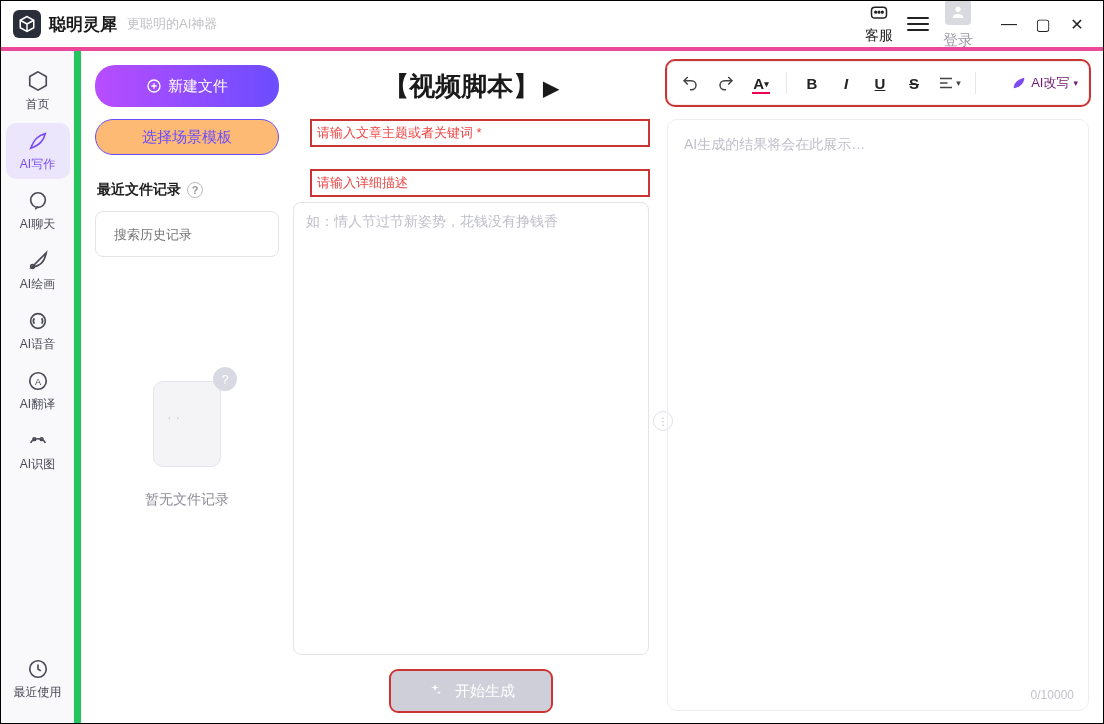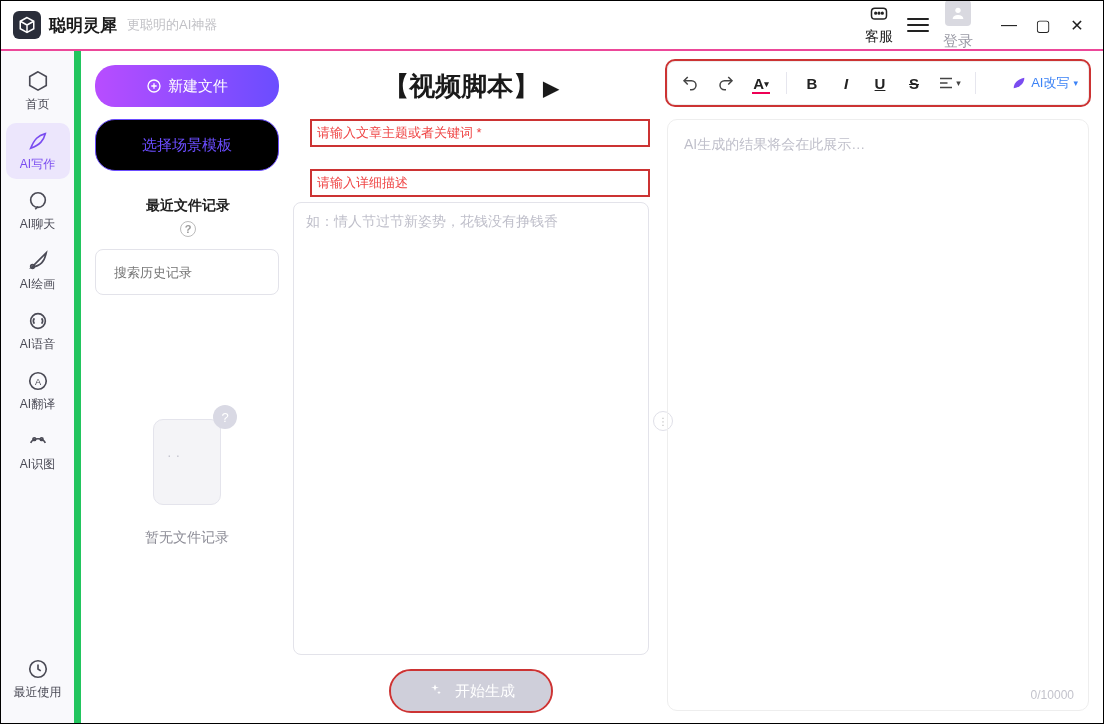--- a/index.html
+++ b/index.html
@@ -1,19 +1,19 @@
 <!DOCTYPE html>
 <html><head>
 <meta charset="utf-8">
 <style>
 * { margin:0; padding:0; box-sizing:border-box; font-family:"Microsoft YaHei","PingFang SC",sans-serif; }
 body { width:1104px; height:724px; background:#fff; overflow:hidden; border:1px solid #000; }
 
 
-.titlebar { height:50px; display:flex; align-items:center; padding:0 12px; border-bottom:2px solid #ec4899; }
+.titlebar { height:50px; display:flex; align-items:center; padding:0 12px; border-bottom:4px solid #ec4899; }
 .logo-badge { width:28px; height:28px; background:#2a2e3a; border-radius:6px; display:flex; align-items:center; justify-content:center; margin-right:8px;}
 .logo-badge svg{width:18px;height:18px;}
 .app-name { font-weight:700; font-size:17px; color:#1a1a1a; margin-right:10px;}
 .app-tag  { font-size:13px; color:#c0c0c5; }
 .title-spacer{flex:1;}
 .cs-btn{display:flex;align-items:center;gap:4px;font-size:14px;color:#222;margin-right:14px;cursor:pointer;flex-direction:column;}
 .cs-btn svg{width:20px;height:20px;}
 .ham{width:22px;height:22px;margin-right:14px;cursor:pointer;display:flex;flex-direction:column;justify-content:center;gap:4px;}
 .ham span{height:2px;background:#222;border-radius:1px;}
 .login{display:flex;align-items:center;gap:6px;margin-right:16px;color:#9a9aa5;font-size:15px;flex-direction:column;}
@@ -29,22 +29,22 @@
 .nav-item{width:64px;height:56px;display:flex;flex-direction:column;align-items:center;justify-content:center;gap:4px;border-radius:10px;cursor:pointer;color:#4a4a55;margin-bottom:4px;}
 .nav-item.active{background:#ece6fc;color:#7a4cf0;}
 .nav-item svg{width:22px;height:22px;}
 .nav-label{font-size:12px;}
 .nav-lower{margin-top:auto;margin-bottom:12px;display:flex;flex-direction:column;align-items:center;}
 
 
 .filecol{width:212px;padding:14px 14px 0 14px;}
 .btn-new{height:42px;border-radius:20px;background:linear-gradient(90deg,#b84dff,#6b4dff);color:#fff;display:flex;align-items:center;justify-content:center;gap:6px;font-size:15px;font-weight:500;cursor:pointer;margin-bottom:12px;}
 .btn-new svg{width:16px;height:16px;}
-.btn-tmpl{height:52px;border-radius:20px;border:1.5px solid #6b4dff;color:#6b4dff;display:flex;align-items:center;justify-content:center;font-size:15px;font-weight:500;cursor:pointer;background:#000000;}
-.recent-head{display:flex;align-items:center;gap:6px;margin:26px 0 12px 2px;font-size:14px;font-weight:600;color:#222;flex-direction:column;}
+.btn-tmpl{height:36px;border-radius:20px;border:1.5px solid #6b4dff;color:#6b4dff;display:flex;align-items:center;justify-content:center;font-size:15px;font-weight:500;cursor:pointer;background:#fdba74;}
+.recent-head{display:flex;align-items:center;gap:6px;margin:26px 0 12px 2px;font-size:14px;font-weight:600;color:#222;}
 .recent-head .q{width:16px;height:16px;border:1px solid #bbb;border-radius:50%;font-size:11px;color:#999;display:flex;align-items:center;justify-content:center;}
 .search-wrap{height:46px;border:1px solid #e3e3ea;border-radius:8px;display:flex;align-items:center;padding:0 10px;color:#9b9ba6;}
 .search-wrap svg{width:16px;height:16px;margin-right:8px;}
 .search-wrap input{border:none;outline:none;flex:1;font-size:13px;color:#999;background:transparent;}
 .empty-box{margin-top:110px;display:flex;flex-direction:column;align-items:center;color:#8d8d97;font-size:14px;}
 .empty-ill{width:100px;height:110px;position:relative;margin-bottom:14px;}
 .empty-ill .sheet{position:absolute;left:16px;top:14px;width:68px;height:86px;background:#f4f4f7;border-radius:10px;border:1px solid #e4e4ec;}
 .empty-ill .face{position:absolute;left:30px;top:42px;color:#c6c6d0;font-size:14px;}
 .empty-ill .qd{position:absolute;right:0;top:0;width:24px;height:24px;border-radius:50%;background:#d9d9e4;color:#fff;font-size:13px;display:flex;align-items:center;justify-content:center;}
 
@@ -54,34 +54,34 @@
 .mid-title .tri{font-size:20px;margin-left:4px;}
 .field-label{font-size:13px;color:#ef4444;padding:4px 6px;display:inline-block;margin-left:18px;margin-bottom:6px;}
 .field-label.req::after{content:" *";color:#e44;}
 .box-red{outline:2px solid #c33;outline-offset:-1px;}
 .inp{height:42px;border:1px solid #e3e3ea;border-radius:8px;padding:0 12px;font-size:14px;color:#555;}
 .inp::placeholder{color:#bfbfca;}
 .ta{flex:1;border:1px solid #e3e3ea;border-radius:8px;padding:10px 12px;font-size:14px;color:#555;resize:none;min-height:360px;}
 .ta::placeholder{color:#bfbfca;}
 .spacer-lbl{height:18px;}
 .gen-row{display:flex;justify-content:center;padding:16px 0 12px;}
-.gen-btn{width:160px;height:40px;background:#cfcfda;color:#fff;border-radius:20px;display:flex;align-items:center;justify-content:center;font-size:15px;gap:12px;cursor:pointer;outline:2px solid #c33;}
+.gen-btn{width:160px;height:40px;background:#cfcfda;color:#fff;border-radius:7px;display:flex;align-items:center;justify-content:center;font-size:15px;gap:12px;cursor:pointer;outline:2px solid #c33;}
 .gen-btn svg{width:16px;height:16px;}
 
 
 .rightcol{width:440px;padding:10px 14px 12px 4px;display:flex;flex-direction:column;position:relative;}
 .toolbar{height:44px;border:1px solid #eee;border-radius:8px;display:flex;align-items:center;padding:0 10px;gap:12px;outline:2px solid #c33;}
 .tb-ico{width:24px;height:24px;display:flex;align-items:center;justify-content:center;color:#444;cursor:pointer;}
 .tb-ico svg{width:18px;height:18px;}
 .tb-txt{font-size:15px;font-weight:700;color:#222;cursor:pointer;width:22px;text-align:center;}
 .tb-i{font-style:italic;}
 .tb-u{text-decoration:underline;}
 .tb-s{text-decoration:line-through;}
 .tb-sep{width:1px;height:22px;background:#e6e6ee;margin:0 2px;}
-.ai-rewrite{display:flex;align-items:center;gap:4px;font-size:13px;color:#3b82f6;cursor:pointer;margin-left:auto;}
+.ai-rewrite{display:flex;align-items:center;gap:4px;font-size:13px;color:#701a75;cursor:pointer;margin-left:auto;}
 .ai-rewrite svg{width:16px;height:16px;}
 .output{flex:1;border:1px solid #eee;border-radius:10px;margin-top:14px;padding:16px;font-size:14px;color:#bfbfca;position:relative;}
 .counter{position:absolute;right:14px;bottom:8px;font-size:12px;color:#c3c3cc;}
 .col-divider{position:absolute;left:-10px;top:360px;width:20px;height:20px;border:1px solid #e0e0e8;border-radius:50%;background:#fff;display:flex;align-items:center;justify-content:center;color:#bbb;font-size:10px;}
 
 </style>
 </head>
 <body>
 
 <div class="titlebar">

